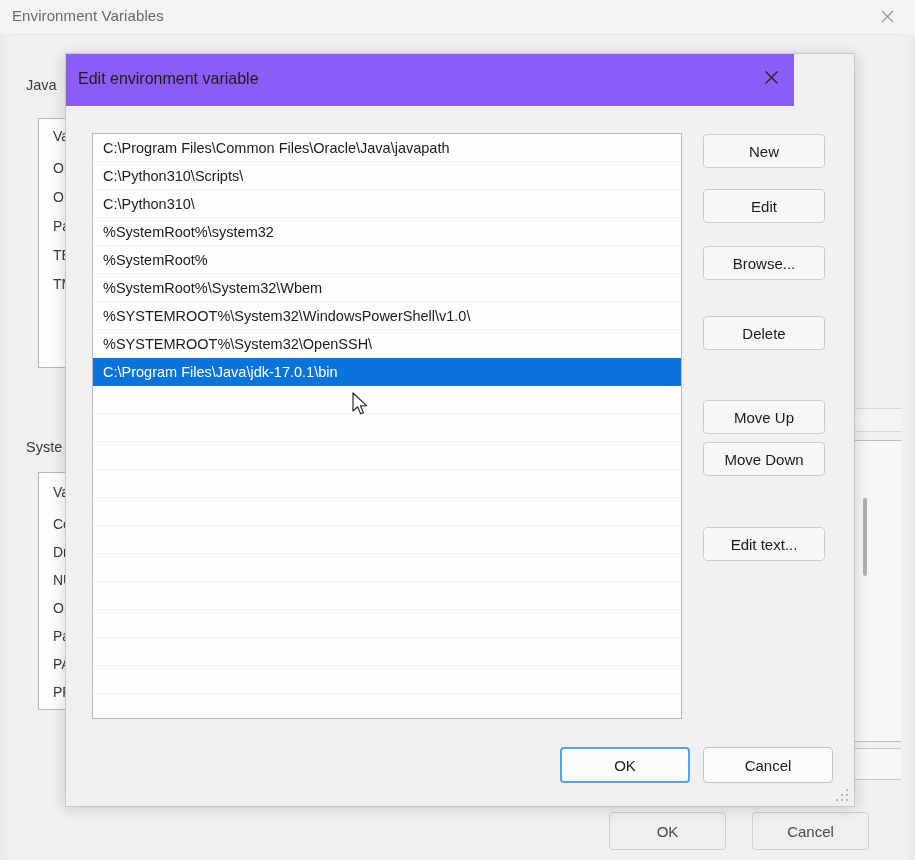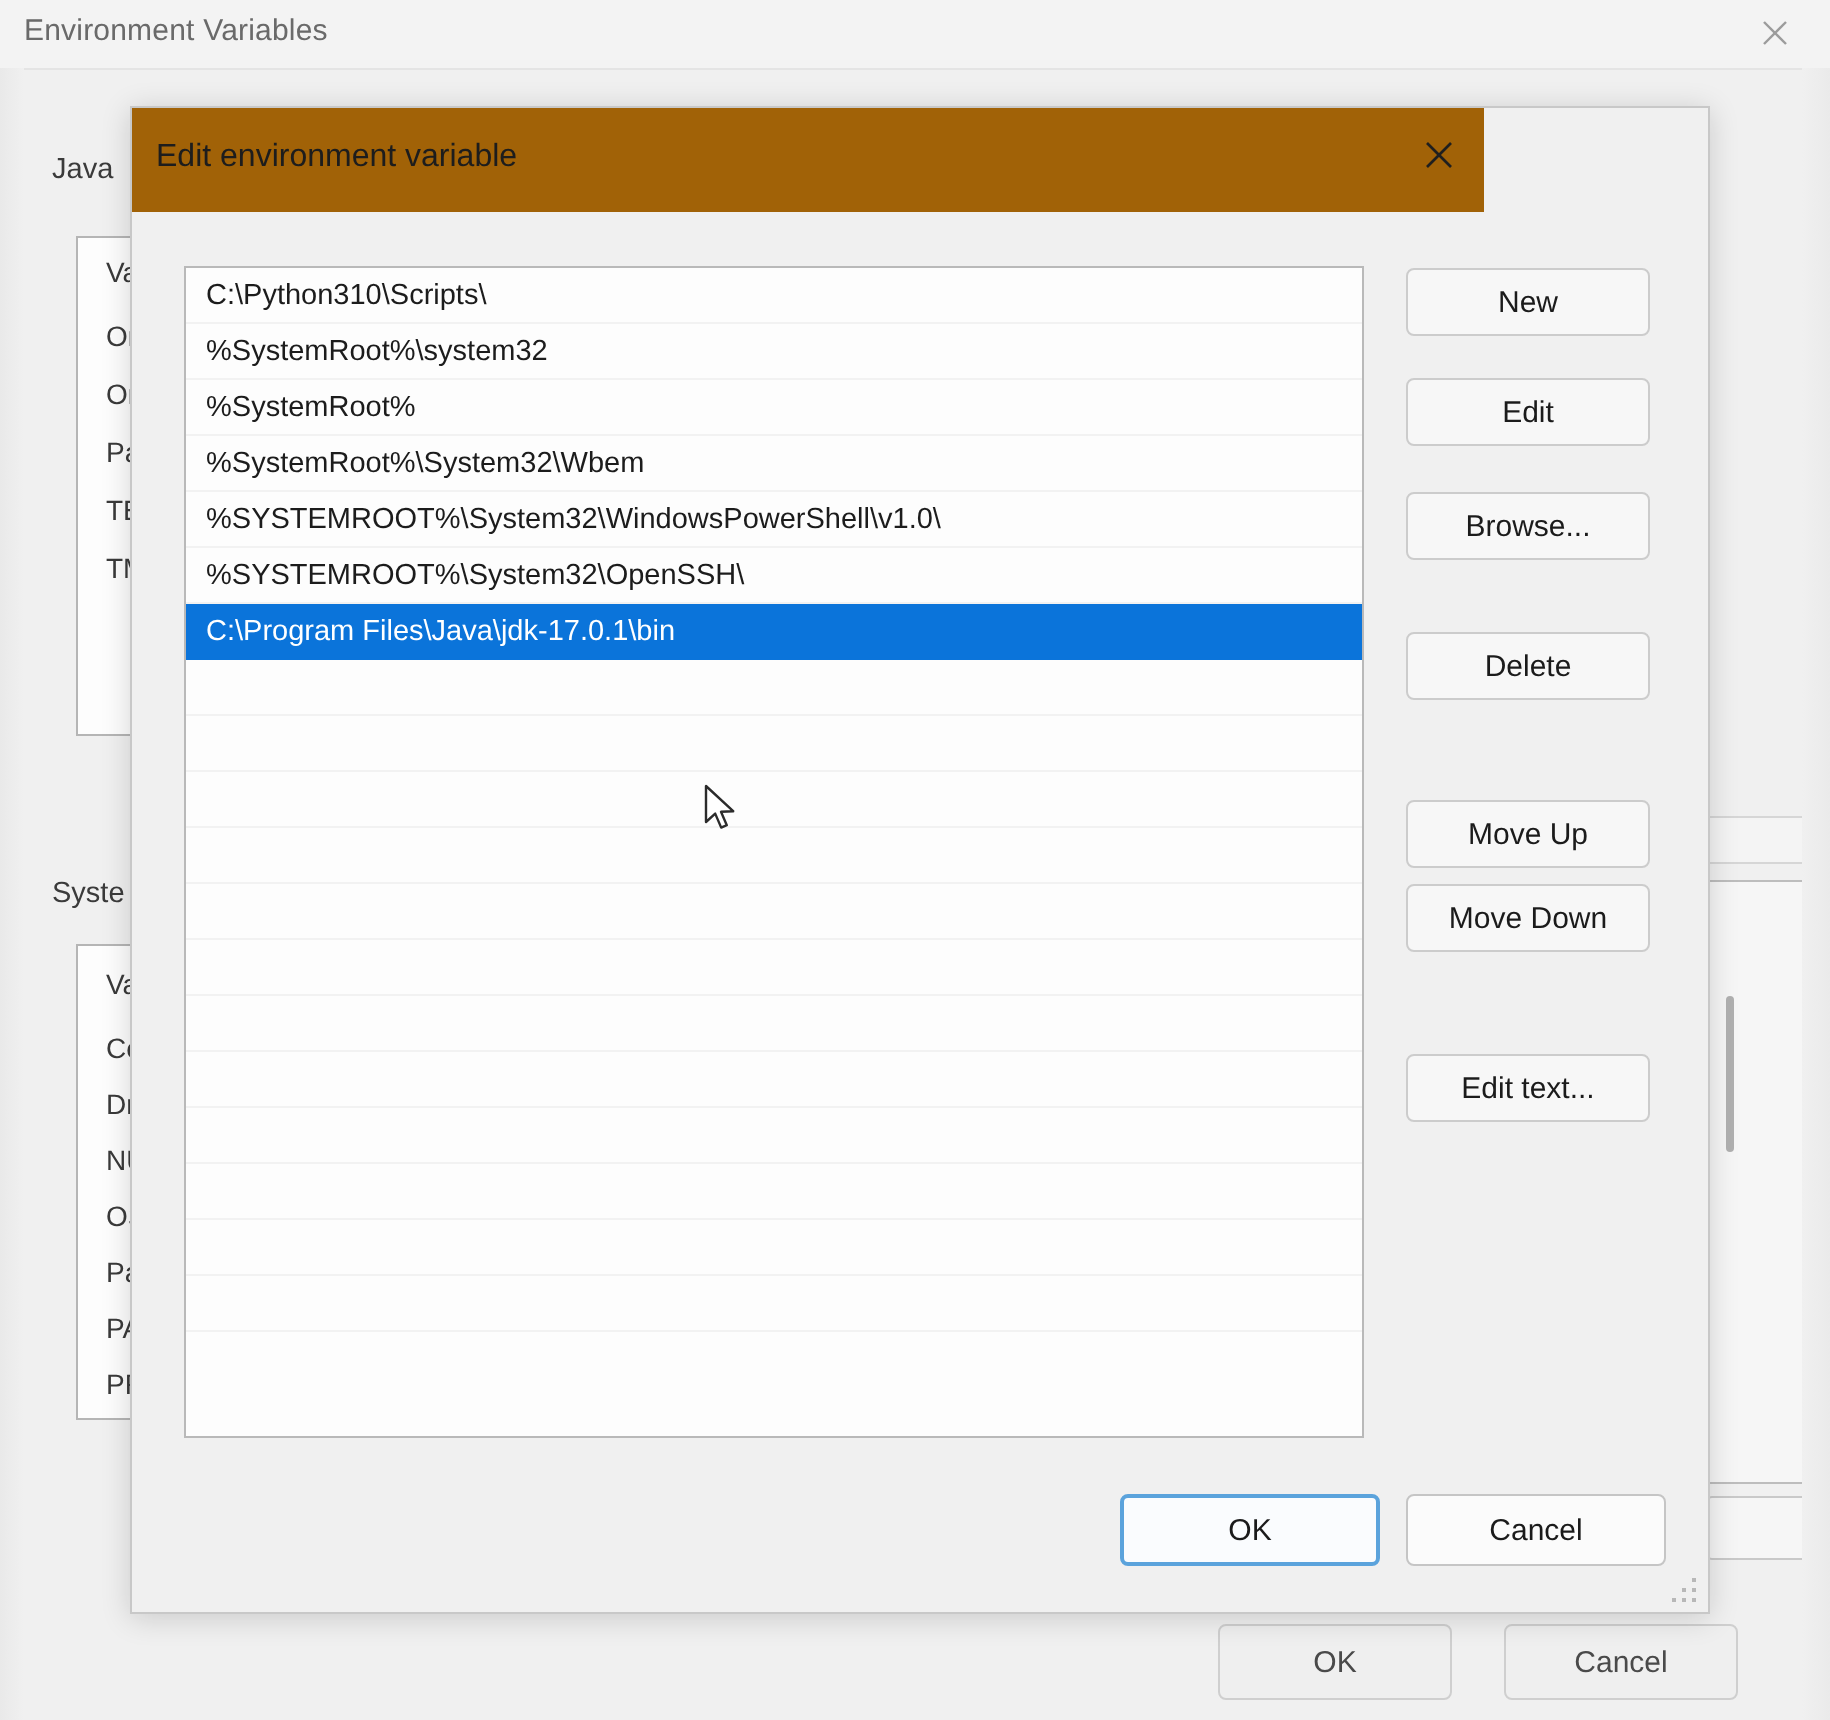--- a/index.html
+++ b/index.html
@@ -154,22 +154,22 @@
     position: absolute;
     left: 65px; top: 53px;
     width: 788px; height: 752px;
     background: #f0f0f0;
     border: 1px solid #c8c8c8;
     box-shadow: 0 2px 14px rgba(0,0,0,.16);
   }
   #modal-titlebar {
     position: absolute;
     left: 0; top: 0;
-    width: 676px; height: 52px;
-    background: #a16207;
+    width: 728px; height: 52px;
+    background: #8b5cf6;
   }
   #modal-title {
     position: absolute;
     left: 12px; top: 16px;
     font-size: 16px;
     color: #1d1d1d;
     white-space: nowrap;
   }
   #modal-close {
     position: absolute;
@@ -348,21 +348,23 @@
       <svg width="15" height="15" viewBox="0 0 15 15" aria-hidden="true">
         <line x1="1.5" y1="1.5" x2="13.5" y2="13.5" stroke="currentColor" stroke-width="1.3"></line>
         <line x1="13.5" y1="1.5" x2="1.5" y2="13.5" stroke="currentColor" stroke-width="1.3"></line>
       </svg>
     </div>
   </div>
 
   <div id="modal-content"></div>
 
   <div id="path-list">
+      <div class="path-row">C:\Program Files\Common Files\Oracle\Java\javapath</div>
       <div class="path-row">C:\Python310\Scripts\</div>
+      <div class="path-row">C:\Python310\</div>
       <div class="path-row">%SystemRoot%\system32</div>
       <div class="path-row">%SystemRoot%</div>
       <div class="path-row">%SystemRoot%\System32\Wbem</div>
       <div class="path-row">%SYSTEMROOT%\System32\WindowsPowerShell\v1.0\</div>
       <div class="path-row">%SYSTEMROOT%\System32\OpenSSH\</div>
       <div class="path-row selected">C:\Program Files\Java\jdk-17.0.1\bin</div>
       <div class="path-row empty">&nbsp;</div>
       <div class="path-row empty">&nbsp;</div>
       <div class="path-row empty">&nbsp;</div>
       <div class="path-row empty">&nbsp;</div>

